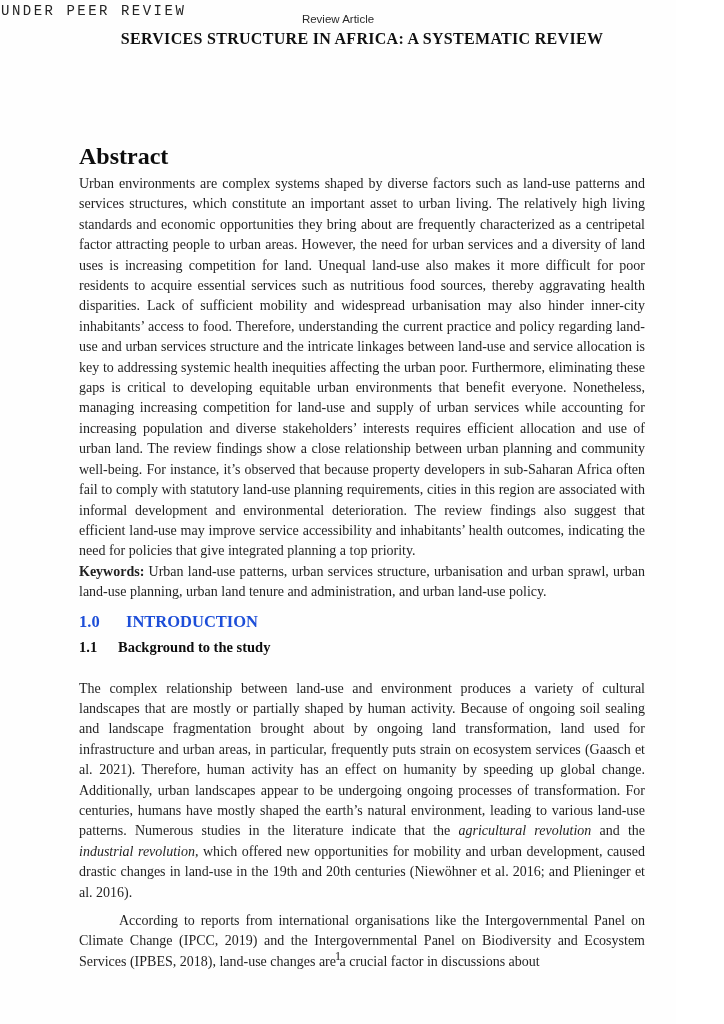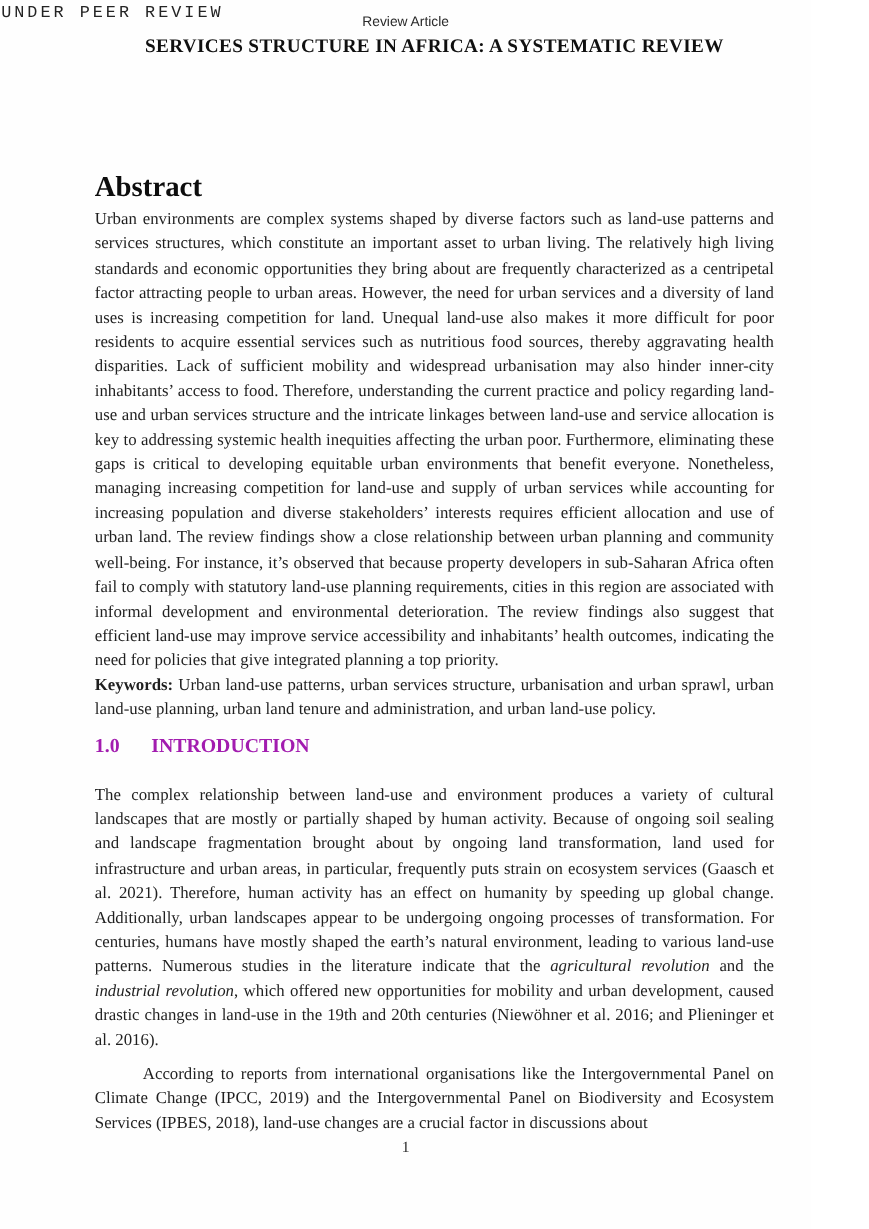--- a/index.html
+++ b/index.html
@@ -66,21 +66,21 @@
     font-size: 14px;
     line-height: 20.4px;
     text-align: justify;
   }
   .bold { font-weight: bold; }
   .section-heading {
     margin: 9px 0 0 0;
     font-size: 16.5px;
     line-height: 20px;
     font-weight: bold;
-    color: #a21caf;
+    color: #1d4ed8;
   }
   .section-heading .sec-num {
     display: inline-block;
     width: 47px;
   }
   .subsection-heading {
     margin: 6px 0 0 0;
     font-size: 14.5px;
     line-height: 19px;
     font-weight: bold;
@@ -119,20 +119,21 @@
   <div class="content">
 
     <h2 class="abstract-heading">Abstract</h2>
 
     <p class="body-par">Urban environments are complex systems shaped by diverse factors such as land-use patterns and services structures, which constitute an important asset to urban living. The relatively high living standards and economic opportunities they bring about are frequently characterized as a centripetal factor attracting people to urban areas. However, the need for urban services and a diversity of land uses is increasing competition for land. Unequal land-use also makes it more difficult for poor residents to acquire essential services such as nutritious food sources, thereby aggravating health disparities. Lack of sufficient mobility and widespread urbanisation may also hinder inner-city inhabitants’ access to food. Therefore, understanding the current practice and policy regarding land-use and urban services structure and the intricate linkages between land-use and service allocation is key to addressing systemic health inequities affecting the urban poor. Furthermore, eliminating these gaps is critical to developing equitable urban environments that benefit everyone. Nonetheless, managing increasing competition for land-use and supply of urban services while accounting for increasing population and diverse stakeholders’ interests requires efficient allocation and use of urban land. The review findings show a close relationship between urban planning and community well-being. For instance, it’s observed that because property developers in sub-Saharan Africa often fail to comply with statutory land-use planning requirements, cities in this region are associated with informal development and environmental deterioration. The review findings also suggest that efficient land-use may improve service accessibility and inhabitants’ health outcomes, indicating the need for policies that give integrated planning a top priority.</p>
 
     <p class="body-par"><span class="bold">Keywords:</span><span> Urban land-use patterns, urban services structure, urbanisation and urban sprawl, urban land-use planning, urban land tenure and administration, and urban land-use policy.</span></p>
 
     <h3 class="section-heading"><span class="sec-num">1.0</span><span>INTRODUCTION</span></h3>
 
+    <h4 class="subsection-heading"><span class="sec-num">1.1</span><span>Background to the study</span></h4>
 
     <p class="body-par par-gap"><span>The complex relationship between land-use and environment produces a variety of cultural landscapes that are mostly or partially shaped by human activity. Because of ongoing soil sealing and landscape fragmentation brought about by ongoing land transformation, land used for infrastructure and urban areas, in particular, frequently puts strain on ecosystem services (Gaasch et al. 2021). Therefore, human activity has an effect on humanity by speeding up global change. Additionally, urban landscapes appear to be undergoing ongoing processes of transformation. For centuries, humans have mostly shaped the earth’s natural environment, leading to various land-use patterns. Numerous studies in the literature indicate that the </span><em>agricultural revolution</em><span> and the </span><em>industrial revolution</em><span>, which offered new opportunities for mobility and urban development, caused drastic changes in land-use in the 19th and 20th centuries (Niewöhner et al. 2016; and Plieninger et al. 2016).</span></p>
 
     <p class="body-par indented">According to reports from international organisations like the Intergovernmental Panel on Climate Change (IPCC, 2019) and the Intergovernmental Panel on Biodiversity and Ecosystem Services (IPBES, 2018), land-use changes are a crucial factor in discussions about</p>
 
   </div>
 
   <div class="page-number">1</div>
 
 </div>

